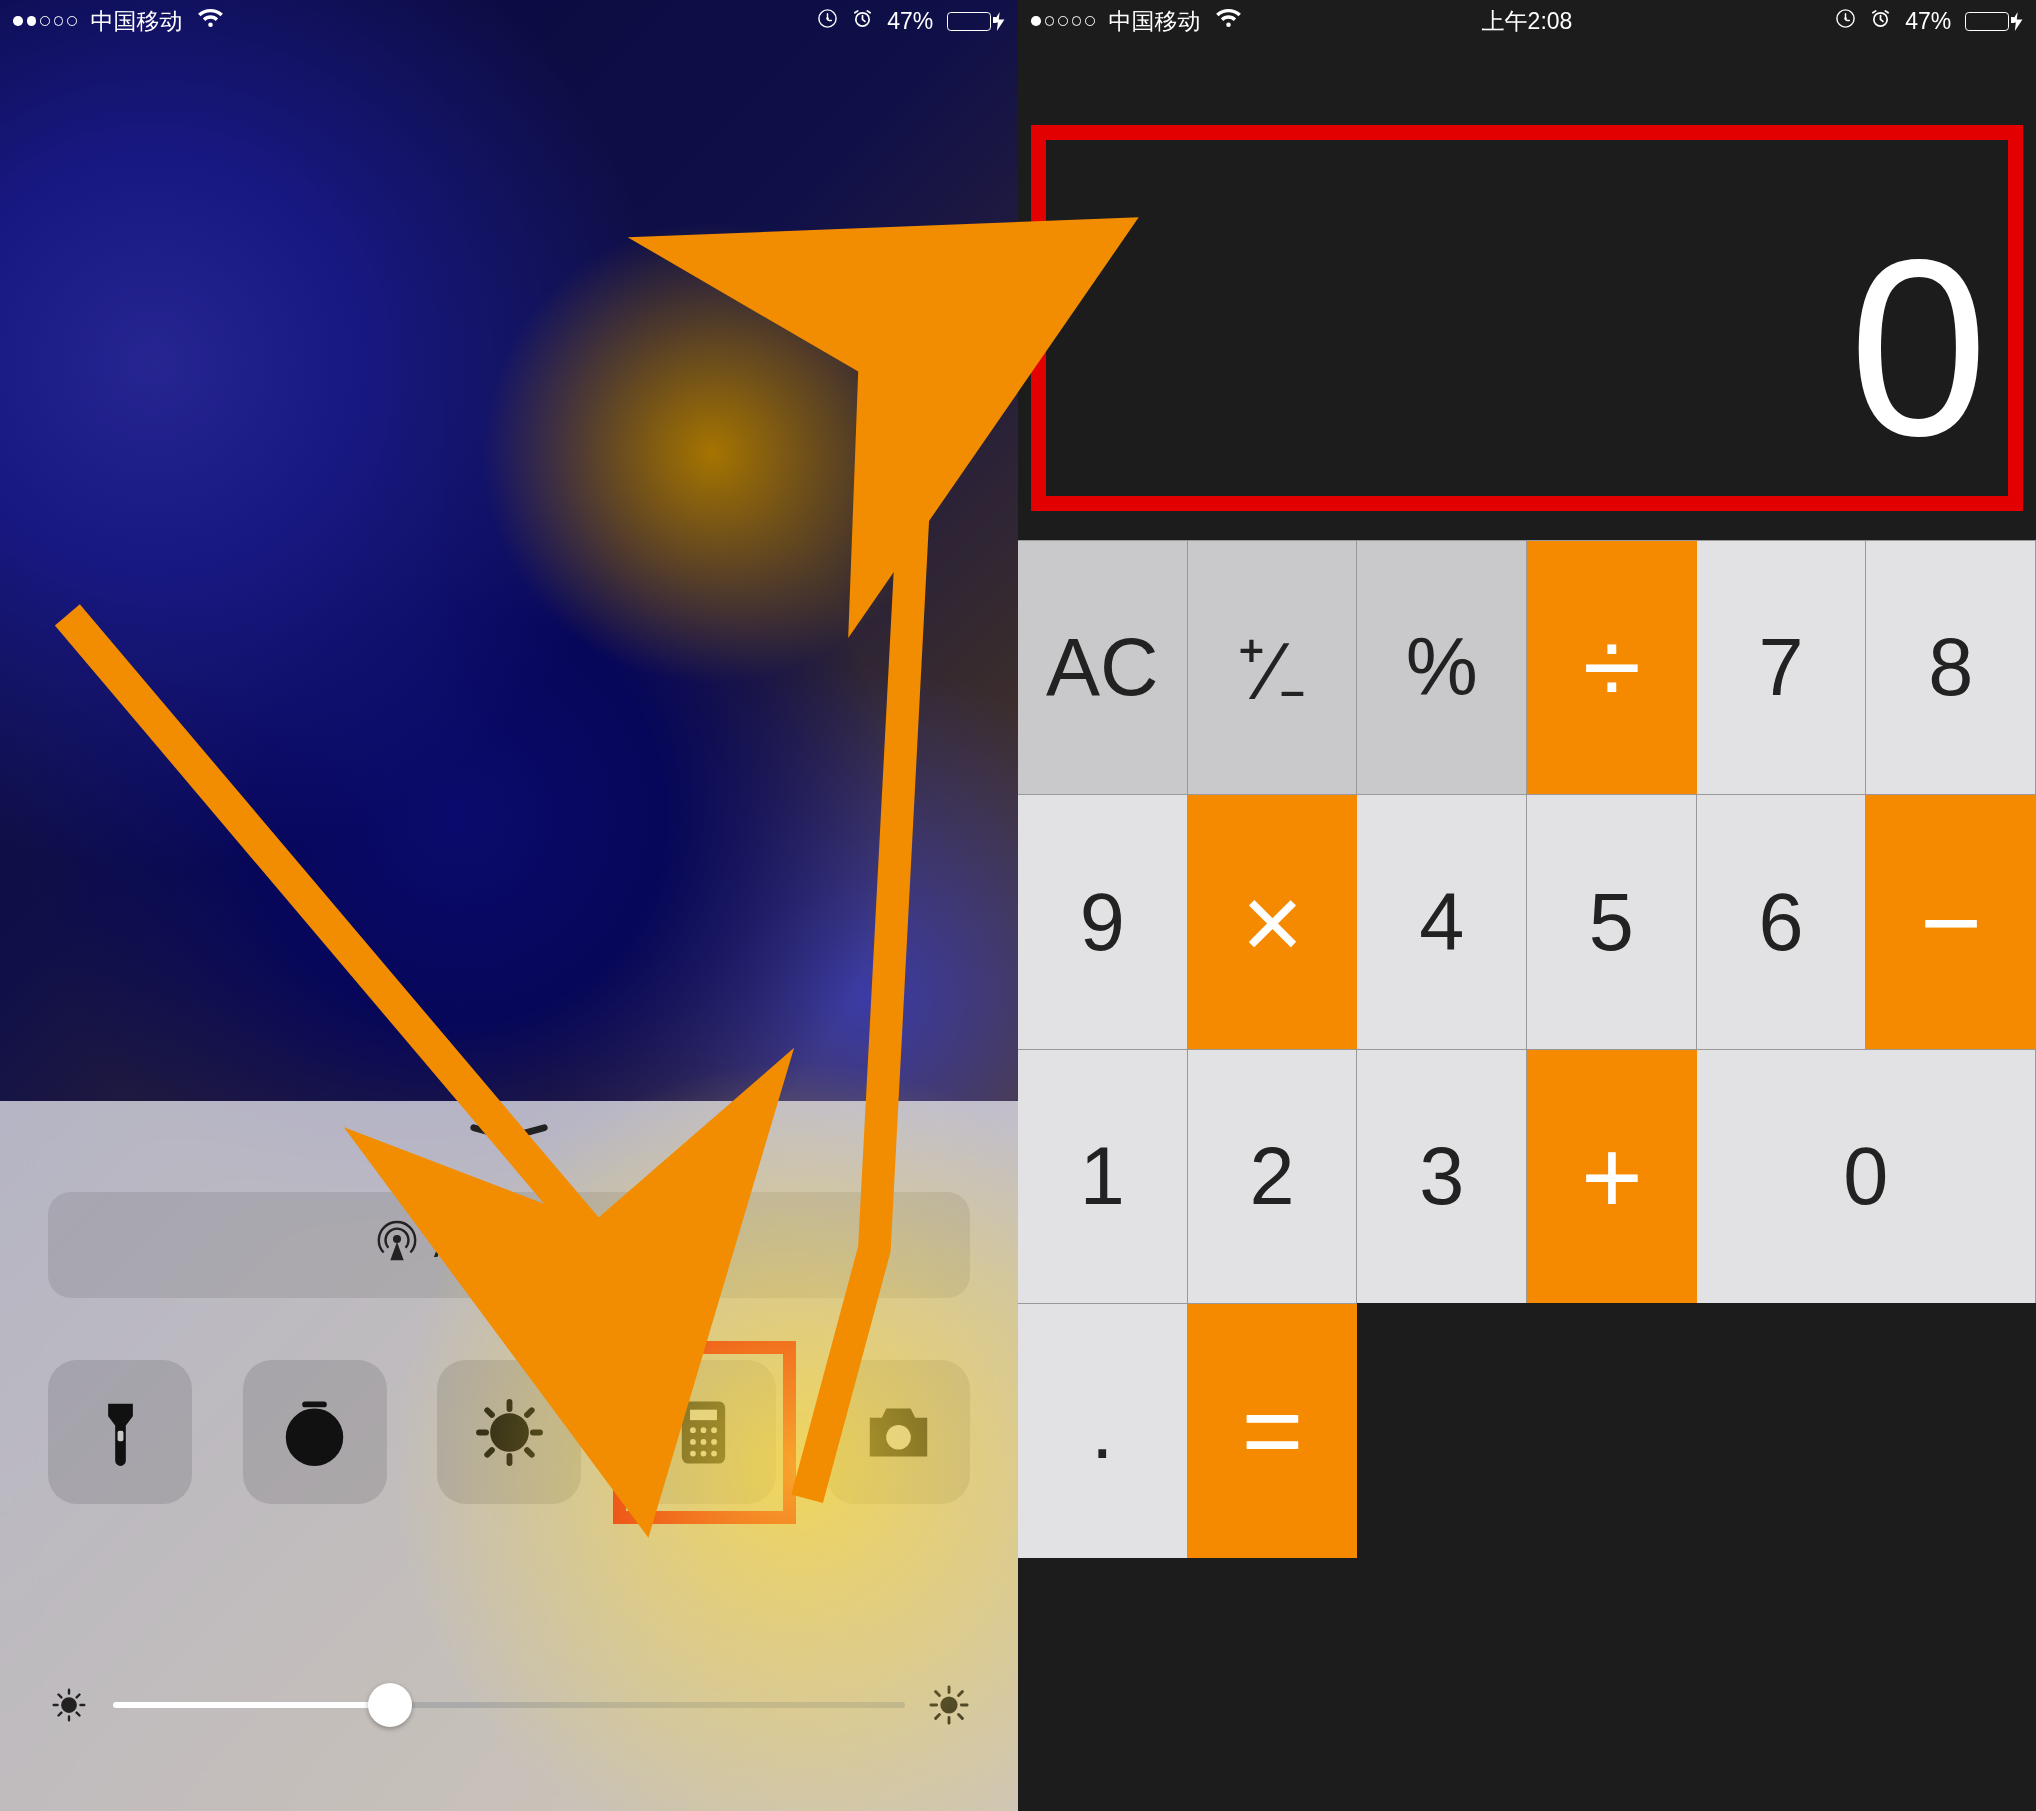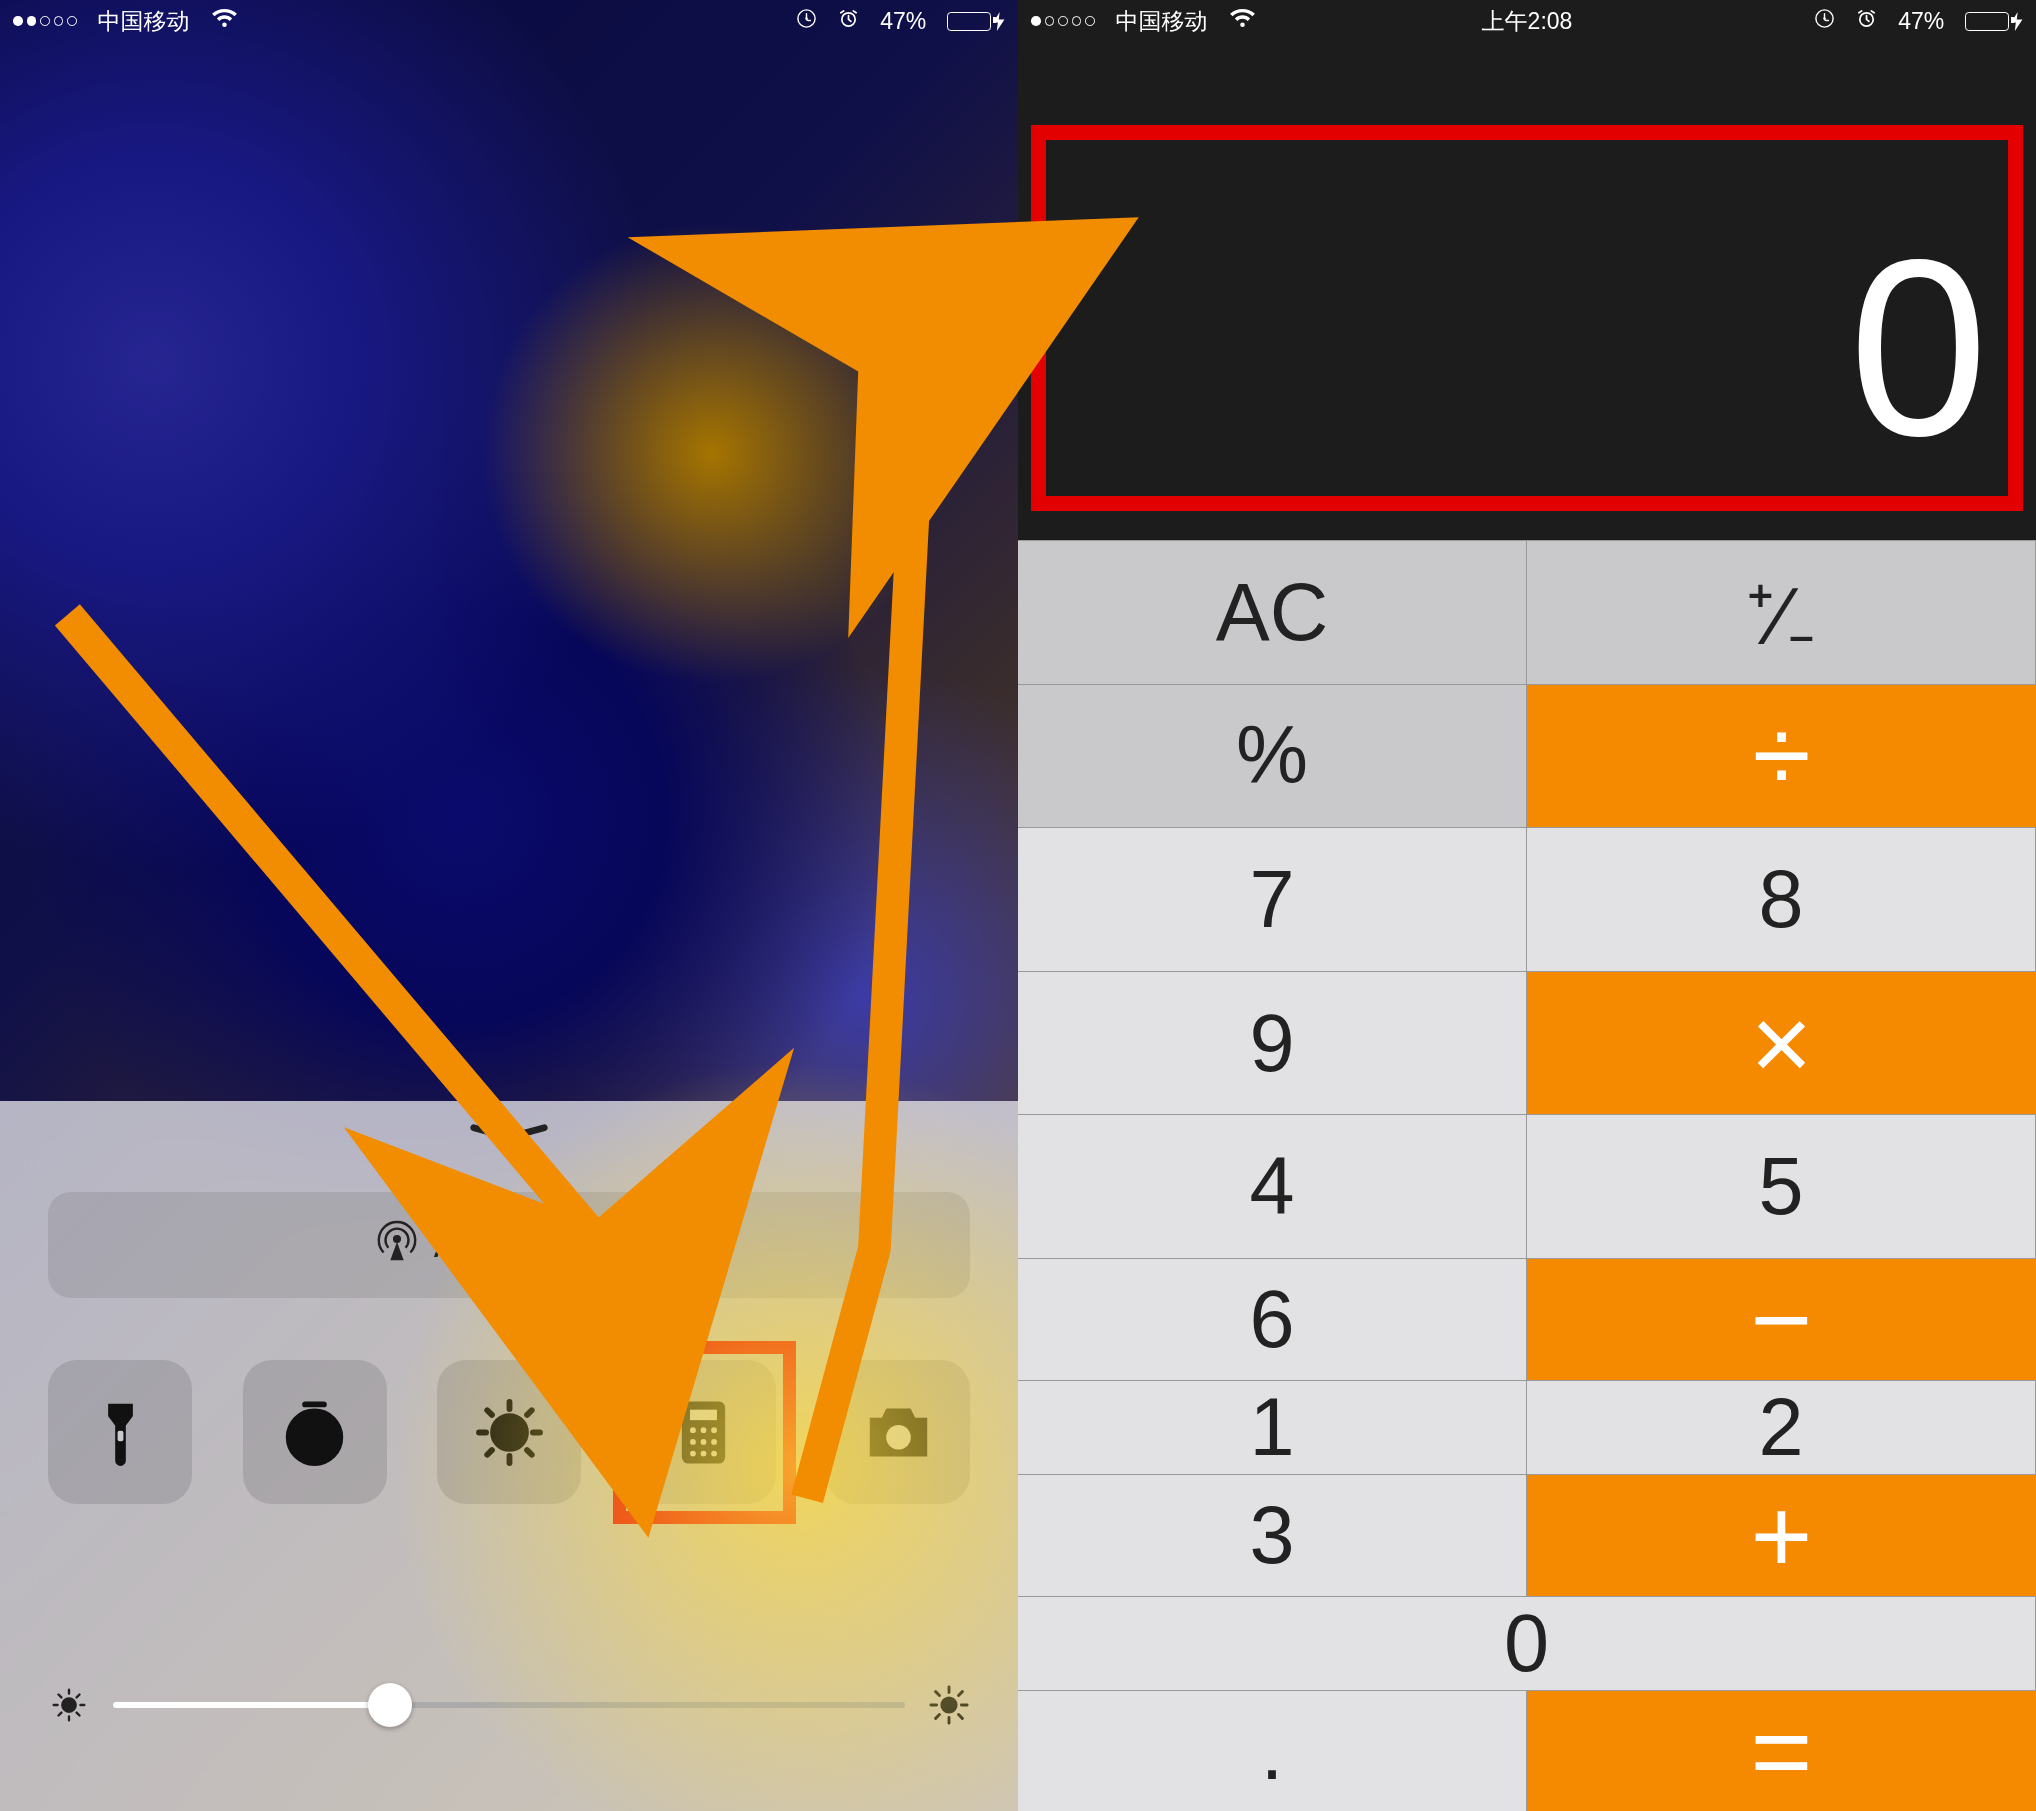--- a/index.html
+++ b/index.html
@@ -1,20 +1,20 @@
 <!DOCTYPE html>
 <html><head>
 <meta charset="utf-8">
 <style>
   html,body{margin:0;padding:0;width:2037px;height:1812px;font-family:-apple-system,"Helvetica Neue",Arial,sans-serif;background:#000;overflow:hidden}
   .root{display:flex;width:2037px;height:1812px;position:relative}
   .pane{position:relative;width:1018px;height:1812px;overflow:hidden}
   
   .statusbar{position:absolute;top:0;left:0;right:0;height:42px;display:flex;align-items:center;justify-content:space-between;padding:0 13.4px;font-size:23px;font-weight:500;z-index:20}
-  .statusbar .sb-left,.statusbar .sb-right{display:flex;align-items:center;gap:21px}
+  .statusbar .sb-left,.statusbar .sb-right{display:flex;align-items:center;gap:14px}
   .statusbar .sb-center{position:absolute;left:50%;transform:translateX(-50%)}
   .statusbar.light{color:#fff}
   .dots{display:flex;gap:3.8px}
   .dot{width:9.6px;height:9.6px;border-radius:50%}
   .dot.fill{background:#fff}
   .dot.hollow{border:1.4px solid #fff;box-sizing:border-box}
   .battbox{display:flex;align-items:center;gap:1.9px}
   .batt{width:44px;height:19px;border:1.9px solid #fff;border-radius:3.8px;position:relative;box-sizing:border-box}
   .batt::after{content:"";position:absolute;right:-6.7px;top:4.8px;width:3.8px;height:5.8px;background:#fff;border-radius:0 1.9px 1.9px 0}
   .batt .fill{height:100%;background:#f6c11a}
@@ -44,21 +44,21 @@
   .track .thumb{position:absolute;top:50%;transform:translate(-50%,-50%);width:44px;height:44px;background:#fff;border-radius:50%;box-shadow:0 1.9px 5.8px rgba(0,0,0,.3)}
   
   .glow{position:absolute;pointer-events:none;left:365px;bottom:0;width:865px;height:865px;background:radial-gradient(circle at 50% 60%,rgba(255,220,60,.75) 0%,rgba(255,220,60,0) 60%)}
   
   .anno{position:absolute;inset:0;z-index:30;pointer-events:none}
   
   .right{background:#1c1c1c;display:flex;flex-direction:column}
   .disp-wrap{position:relative;height:540px;background:#1c1c1c}
   .disp-hl{position:absolute;left:13.4px;right:13.4px;top:125px;bottom:29px;border:15.4px solid #e30000;box-sizing:border-box}
   .disp-val{position:absolute;right:48px;bottom:48px;font-size:250px;font-weight:200;color:#fff}
-  .keys{flex:1;display:grid;grid-template-columns:repeat(2,1fr);grid-template-rows:repeat(5,1fr)}
+  .keys{flex:1;display:grid;grid-template-columns:repeat(6,1fr);grid-template-rows:repeat(5,1fr)}
   .key{display:flex;align-items:center;justify-content:center;font-size:81px;font-weight:300;border-top:1px solid #999;border-right:1px solid #999}
   .key.fn{background:#c9c9cb;color:#222}
   .key.num{background:#e2e2e4;color:#222}
   .key.op{background:#f58a00;color:#fff;font-size:106px}
   .key.eq{background:#f58a00;color:#fff;font-size:106px}
   .key.zero{grid-column:span 2}
   .key:last-child, .key.op, .key.eq{border-right:none}
 </style>
 </head>
 <body>

